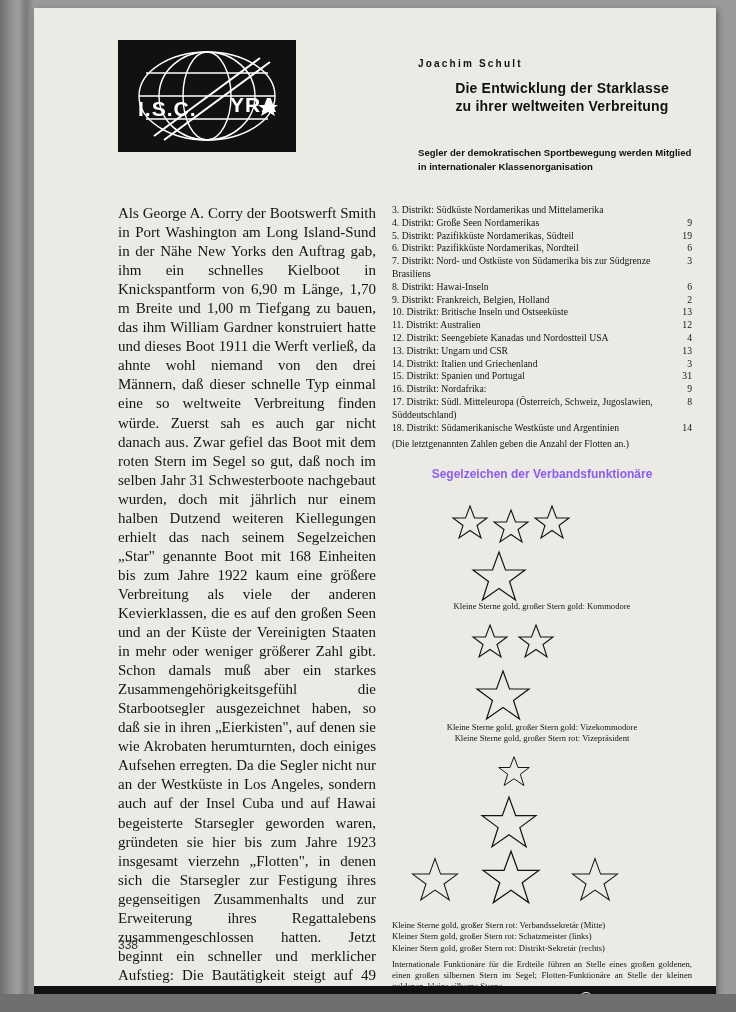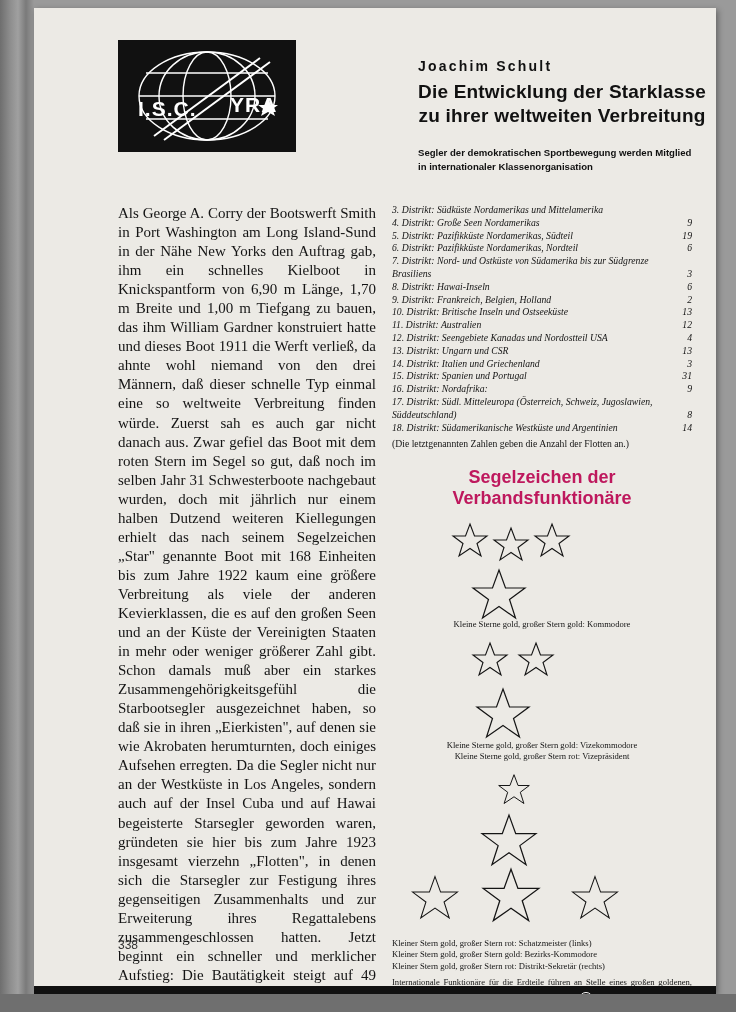--- a/index.html
+++ b/index.html
@@ -42,32 +42,32 @@
     height: 112px;
     background: #fca5a5;
     overflow: hidden;
   }
   .logo svg { display:block; }
   .byline {
     position: absolute;
     left: 384px;
     top: 50px;
     font-family: "Liberation Sans", sans-serif;
-    font-size: 14px;
+    font-size: 10px;
     font-weight: bold;
     letter-spacing: 2.2px;
     color: #111;
   }
   .headline {
     position: absolute;
     left: 384px;
     top: 72px;
     width: 288px;
     font-family: "Liberation Sans", sans-serif;
-    font-size: 19px;
+    font-size: 14px;
     font-weight: bold;
     line-height: 1.28;
     text-align: center;
     color: #111;
     letter-spacing: 0.2px;
   }
   .subhead {
     position: absolute;
     left: 384px;
     top: 138px;
@@ -111,48 +111,47 @@
     margin-bottom: 4px;
   }
   .dist-list {
     font-family: "Liberation Serif", serif;
     font-size: 9.7px;
     line-height: 1.32;
     color: #141414;
   }
   .dist-row {
     display: flex;
-    align-items: flex-end;
-    font-style: italic;
+    align-items: flex-start;
   }
   .dist-label {
     flex: 1 1 auto;
     padding-right: 6px;
   }
   .dist-num {
     flex: 0 0 auto;
     width: 22px;
     text-align: right;
   }
   .note {
     font-family: "Liberation Serif", serif;
     font-size: 9.7px;
     line-height: 1.28;
     color: #141414;
     margin-top: 4px;
   }
   
   .star-title {
     font-family: "Liberation Sans", sans-serif;
-    font-size: 18px;
+    font-size: 12px;
     font-weight: bold;
     text-align: center;
-    color: #be185d;
+    color: #8b5cf6;
     margin-top: 16px;
-    margin-bottom: 12px;
+    margin-bottom: 22px;
   }
   .star-block {
     position: relative;
     width: 300px;
   }
   .star-caption {
     font-family: "Liberation Serif", serif;
     font-size: 8.6px;
     line-height: 1.3;
     color: #141414;
@@ -400,22 +399,22 @@
               <polygon points="29,3 35.5,21 55,21 39.5,32.5 45.5,51 29,39.5 12.5,51 18.5,32.5 3,21 22.5,21" fill="none" stroke="#141414" stroke-width="1.2"></polygon>
             </svg>
             <svg class="sfig" style="left:88px; top:0;" width="62" height="62" viewBox="0 0 58 58">
               <polygon points="29,3 35.5,21 55,21 39.5,32.5 45.5,51 29,39.5 12.5,51 18.5,32.5 3,21 22.5,21" fill="none" stroke="#141414" stroke-width="1.2"></polygon>
             </svg>
             <svg class="sfig" style="left:178px; top:8px;" width="50" height="50" viewBox="0 0 58 58">
               <polygon points="29,3 35.5,21 55,21 39.5,32.5 45.5,51 29,39.5 12.5,51 18.5,32.5 3,21 22.5,21" fill="none" stroke="#141414" stroke-width="1.2"></polygon>
             </svg>
           </div>
           <div class="star-caption left-align">
+            <div>Kleine Sterne gold, großer Stern rot: Verbandssekretär (Mitte)</div>
             <div>Kleiner Stern gold, großer Stern rot: Schatzmeister (links)</div>
-            <div>Kleiner Stern gold, großer Stern gold: Bezirks-Kommodore</div>
             <div>Kleiner Stern gold, großer Stern rot: Distrikt-Sekretär (rechts)</div>
           </div>
           <div class="final-note">Internationale Funktionäre für die Erdteile führen an Stelle eines großen goldenen, einen großen silbernen Stern im Segel; Flotten-Funktionäre an Stelle der kleinen goldenen, kleine silberne Sterne.</div>
         </div>
       </div>
 
       <div class="page-num">338</div>
     </div>
   </div>
 

